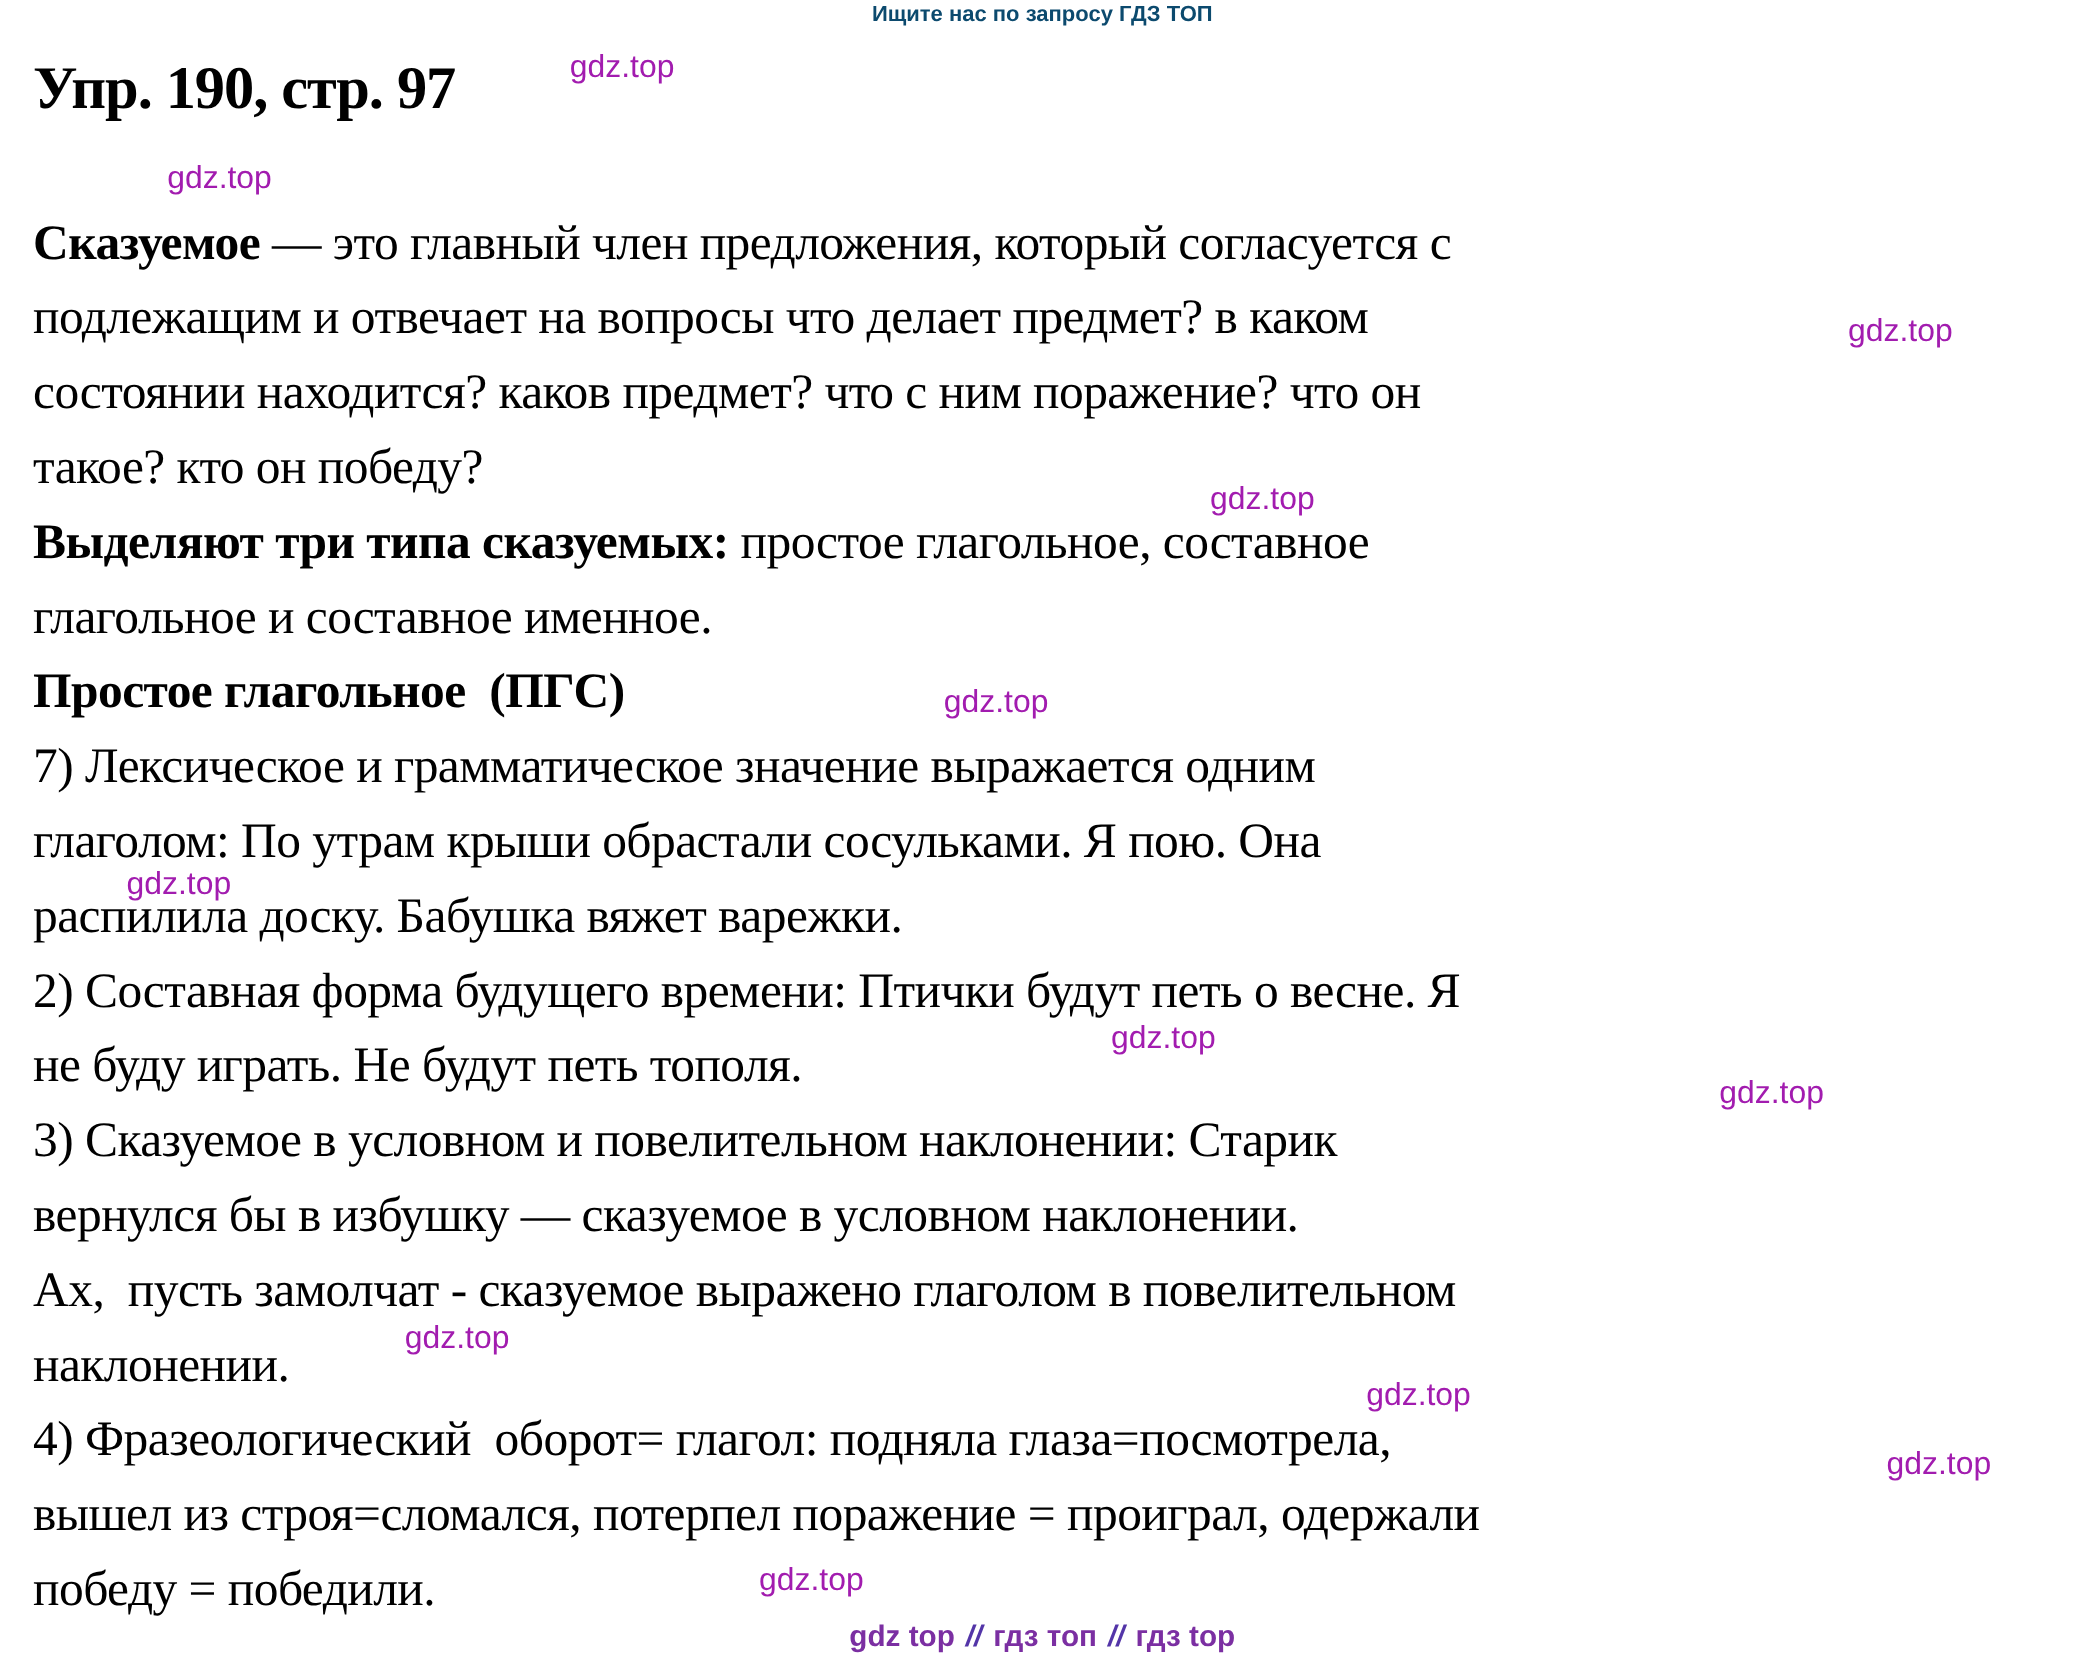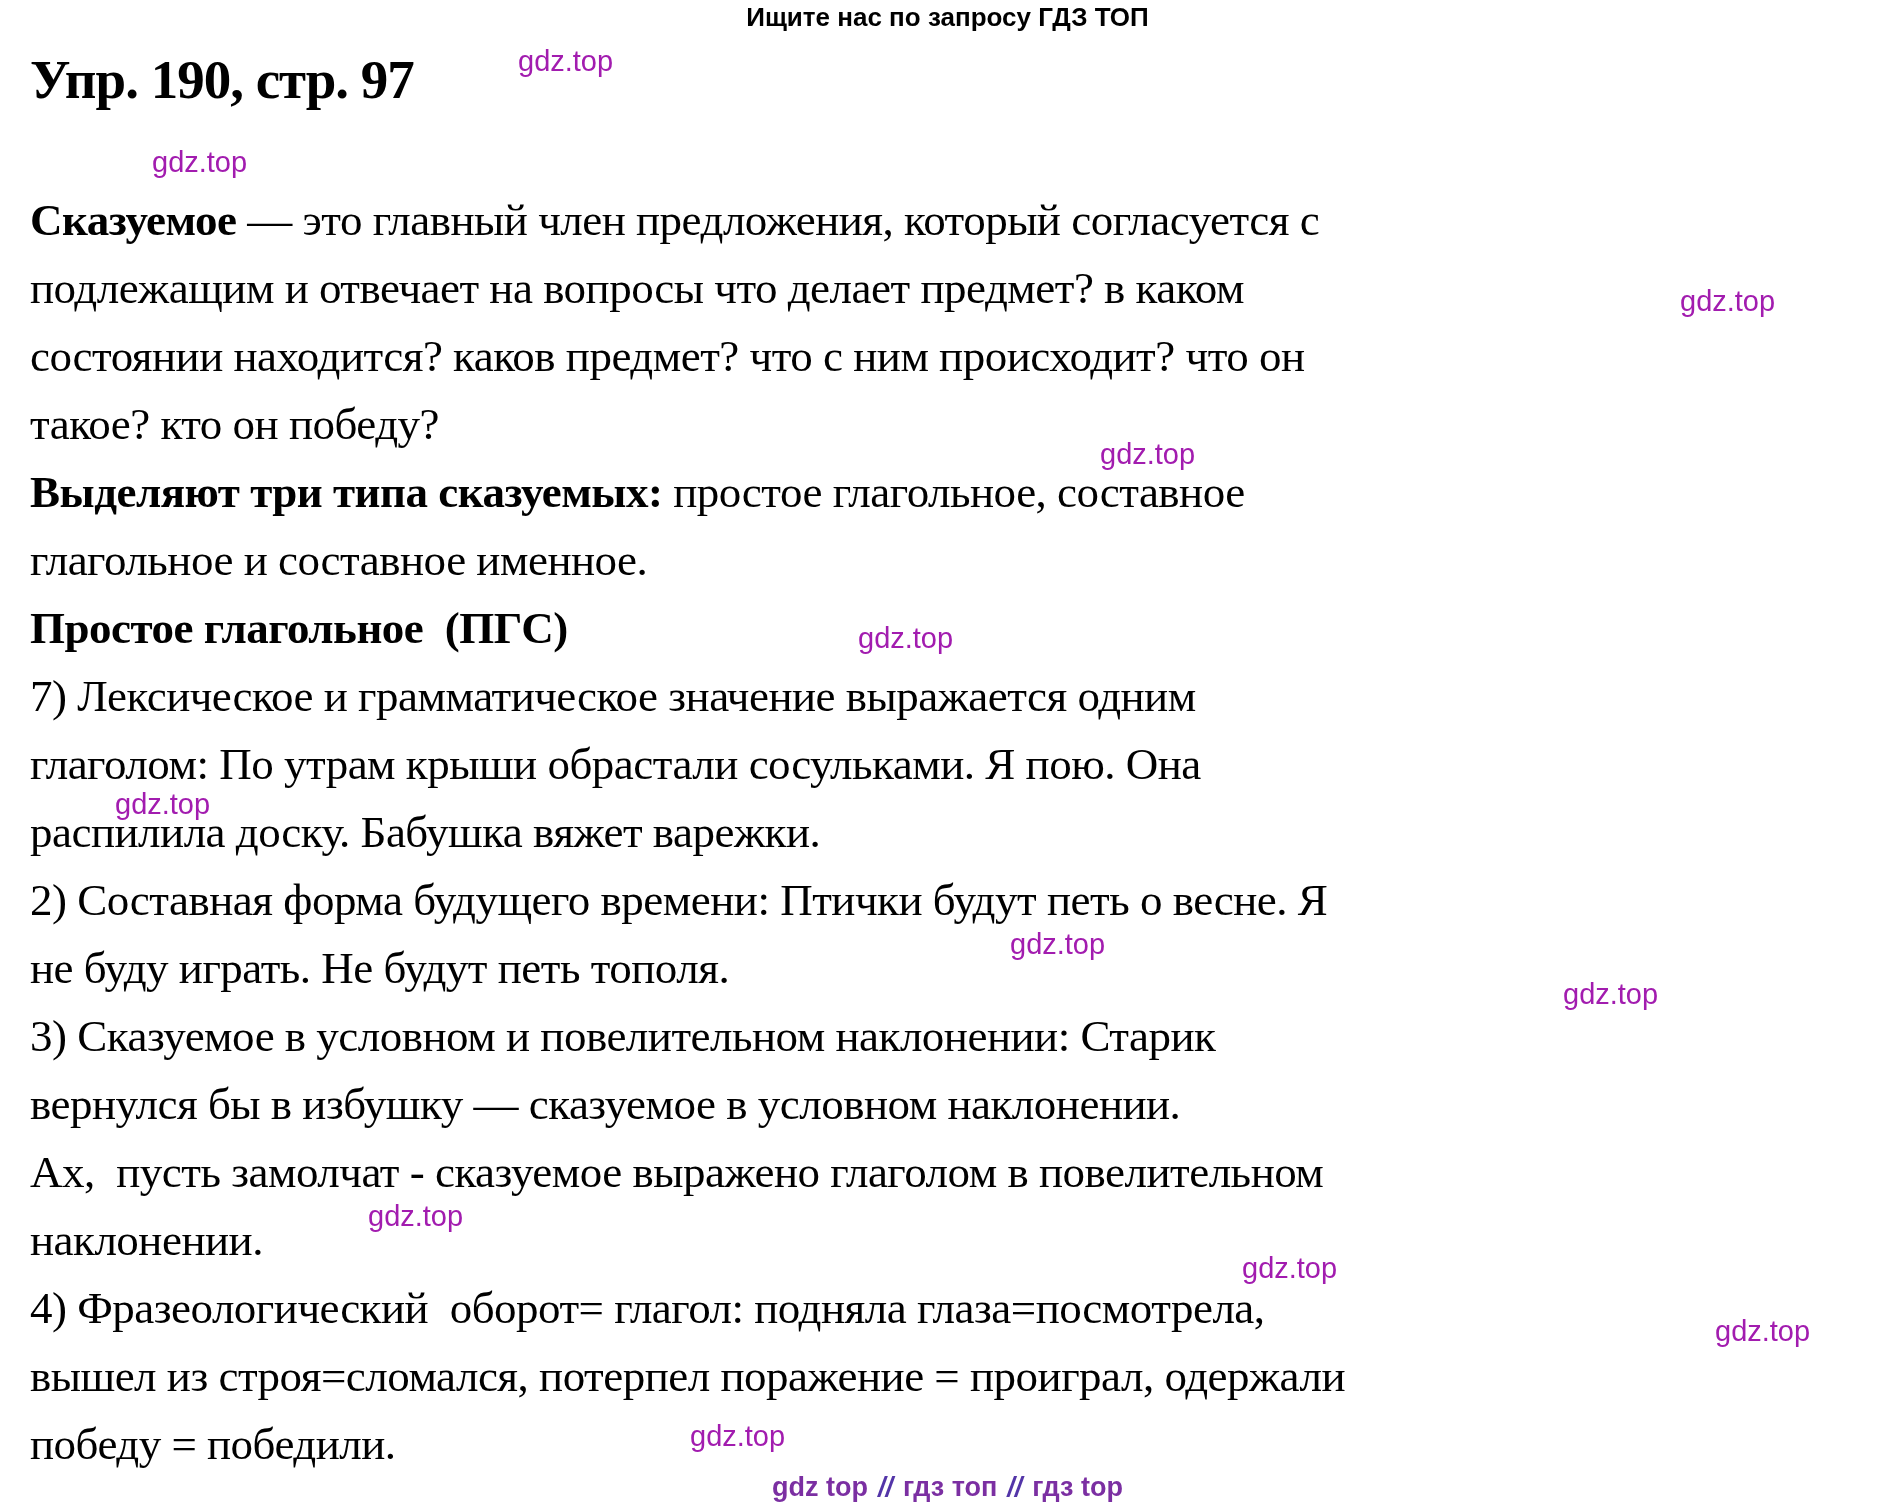--- a/index.html
+++ b/index.html
@@ -8,22 +8,22 @@
     width:1895px;height:1505px;
     background:#ffffff;
     overflow:hidden;
     font-family:"Liberation Serif", serif;
     color:#000000;
   }
   .top-banner{
     position:absolute;top:2px;left:0;width:100%;
     text-align:center;
     font-family:"Liberation Sans", sans-serif;
-    font-size:26px;font-weight:bold;
-    color:#000000;
+    font-size:20px;font-weight:bold;
+    color:#0c4a6e;
     white-space:pre;
   }
   .exercise-title{
     position:absolute;left:30px;top:48px;
     font-size:55px;font-weight:bold;
     letter-spacing:-1px;
     white-space:pre;
   }
   .content{
     position:absolute;left:30px;top:186px;width:1600px;
@@ -71,21 +71,21 @@
   <span class="wm" style="left:1010px;top:928px;">gdz.top</span>
   <span class="wm" style="left:1563px;top:978px;">gdz.top</span>
   <span class="wm" style="left:368px;top:1200px;">gdz.top</span>
   <span class="wm" style="left:1242px;top:1252px;">gdz.top</span>
   <span class="wm" style="left:1715px;top:1315px;">gdz.top</span>
   <span class="wm" style="left:690px;top:1420px;">gdz.top</span>
 
   <div class="content">
     <div class="line"><span class="b">Сказуемое</span><span> — это главный член предложения, который согласуется с</span></div>
     <div class="line"><span>подлежащим и отвечает на вопросы что делает предмет? в каком</span></div>
-    <div class="line"><span>состоянии находится? каков предмет? что с ним происходит? что он</span></div>
+    <div class="line"><span>состоянии находится? каков предмет? что с ним поражение? что он</span></div>
     <div class="line"><span>такое? кто он победу?</span></div>
     <div class="line"><span class="b">Выделяют три типа сказуемых:</span><span> простое глагольное, составное</span></div>
     <div class="line"><span>глагольное и составное именное.</span></div>
     <div class="line"><span class="b">Простое глагольное  (ПГС)</span></div>
     <div class="line"><span>7) Лексическое и грамматическое значение выражается одним</span></div>
     <div class="line"><span>глаголом: По утрам крыши обрастали сосульками. Я пою. Она</span></div>
     <div class="line"><span>распилила доску. Бабушка вяжет варежки.</span></div>
     <div class="line"><span>2) Составная форма будущего времени: Птички будут петь о весне. Я</span></div>
     <div class="line"><span>не буду играть. Не будут петь тополя.</span></div>
     <div class="line"><span>3) Сказуемое в условном и повелительном наклонении: Старик</span></div>

